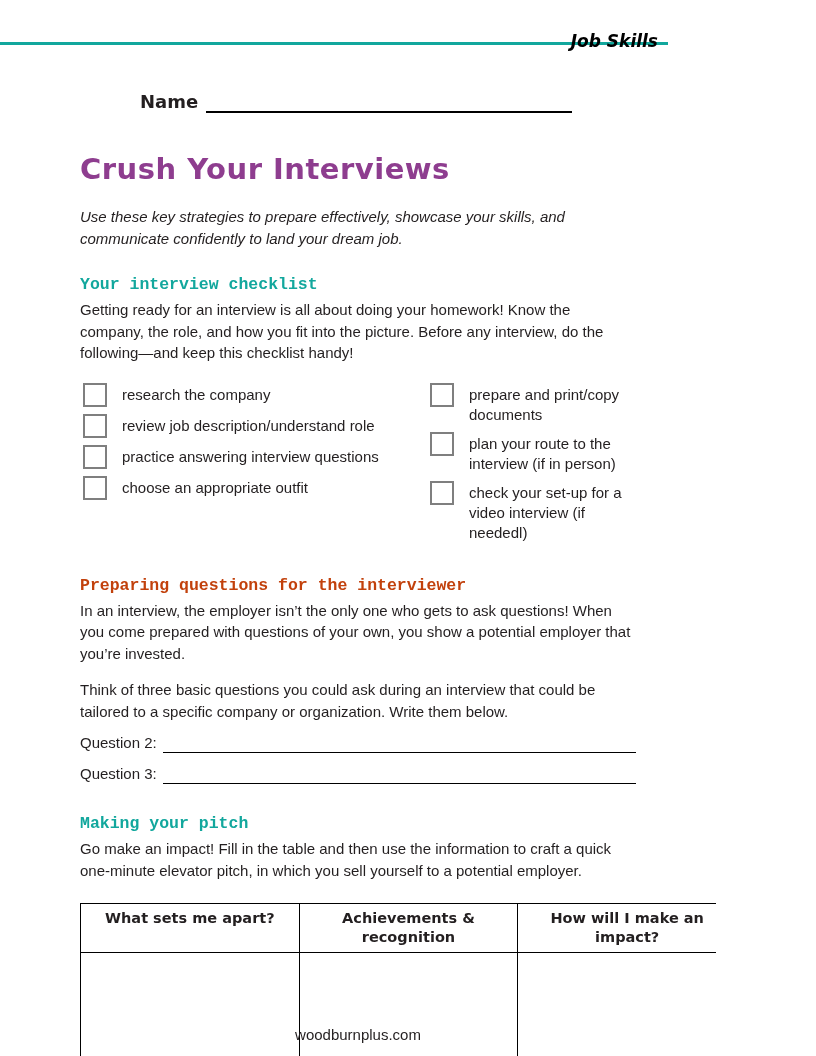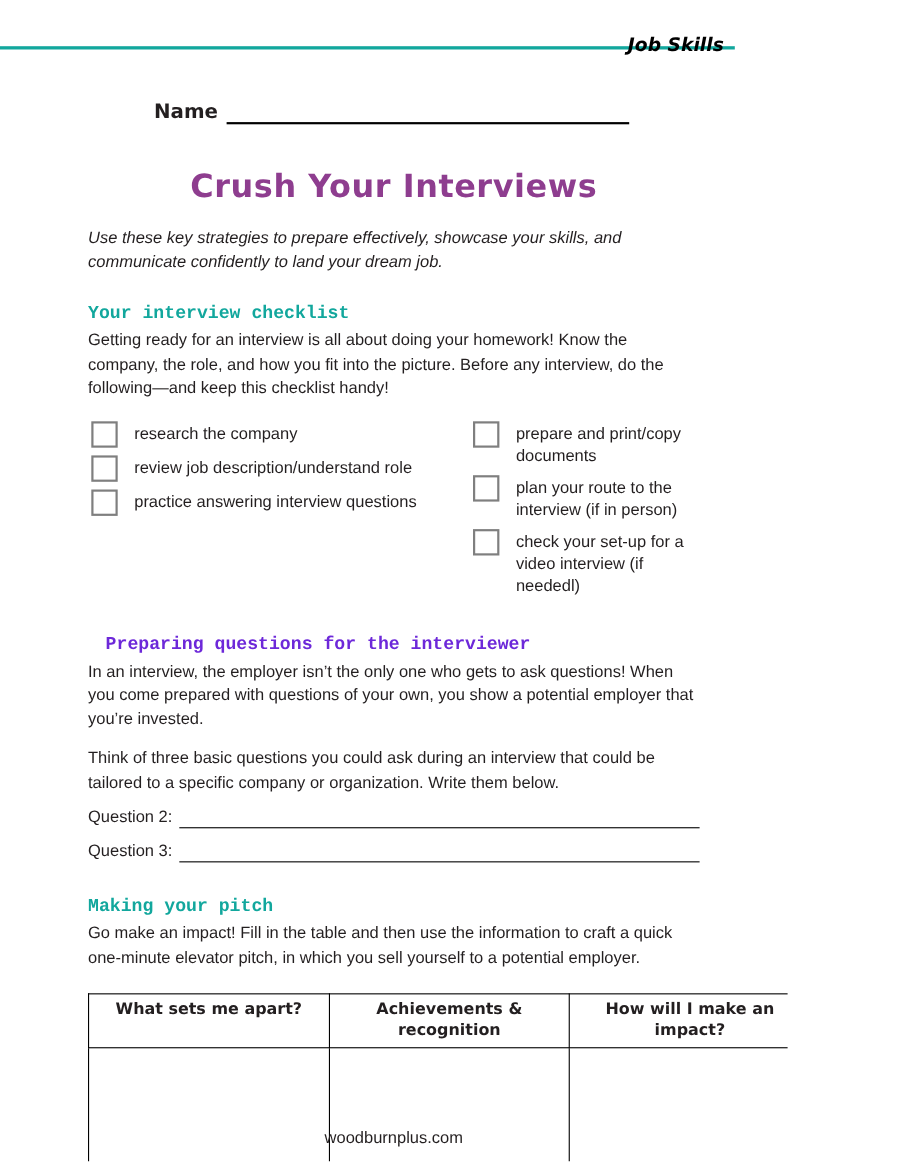--- a/index.html
+++ b/index.html
@@ -18,31 +18,31 @@
     font-family:"DejaVu Sans",sans-serif;
     font-weight:bold;font-style:italic;font-size:17px;color:#000;
   }
   .content{padding:0 80px;}
   
   .name-row{display:flex;align-items:flex-end;margin:78px 64px 0 60px;}
   .name-label{font-family:"DejaVu Sans",sans-serif;font-weight:bold;font-size:18px;line-height:22px;margin-top:13px;}
   .name-line{flex:1;border-bottom:2px solid #000;margin-left:8px;height:20px;}
   
   .title{
-    margin:38px 0 0;text-align:center;
+    margin:38px 0 0;text-align:left;
     font-family:"DejaVu Sans",sans-serif;font-weight:bold;
     font-size:29px;line-height:36px;color:#8e3d8f;letter-spacing:0.5px;
   }
   .intro{font-style:italic;font-size:15px;line-height:21.5px;margin-top:19px;}
   h2{
     font-family:Liberation Mono, monospace;font-weight:bold;
     font-size:16.5px;line-height:20px;margin:0;
   }
   .h-teal{color:#12a79d;}
-  .h-purple{color:#6d28d9;margin-left:16px;}
+  .h-purple{color:#c2410c;}
   .mt-sec{margin-top:26px;}
   p.body{font-size:15px;line-height:21.5px;margin:4px 0 0;}
   p.body2{font-size:15px;line-height:21.5px;margin:15px 0 0;}
   
   .checklist{display:flex;margin-top:19px;}
   .col-left{width:347px;flex:none;}
   .col-right{flex:1;}
   .check-item{display:flex;align-items:flex-start;margin-bottom:7px;}
   .checkbox{width:20px;height:20px;border:2px solid #7f7f7f;flex:none;margin-left:3px;background:#fff;}
   .check-label{font-size:15px;line-height:20px;padding-top:2px;margin-left:15px;}
@@ -91,20 +91,24 @@
           <span class="check-label">research the company</span>
         </div>
         <div class="check-item">
           <span class="checkbox"></span>
           <span class="check-label">review job description/understand role</span>
         </div>
         <div class="check-item">
           <span class="checkbox"></span>
           <span class="check-label">practice answering interview questions</span>
         </div>
+        <div class="check-item">
+          <span class="checkbox"></span>
+          <span class="check-label">choose an appropriate outfit</span>
+        </div>
       </div>
       <div class="col-right">
         <div class="check-item">
           <span class="checkbox"></span>
           <span class="check-label">prepare and print/copy documents</span>
         </div>
         <div class="check-item">
           <span class="checkbox"></span>
           <span class="check-label">plan your route to the interview (if in person)</span>
         </div>

